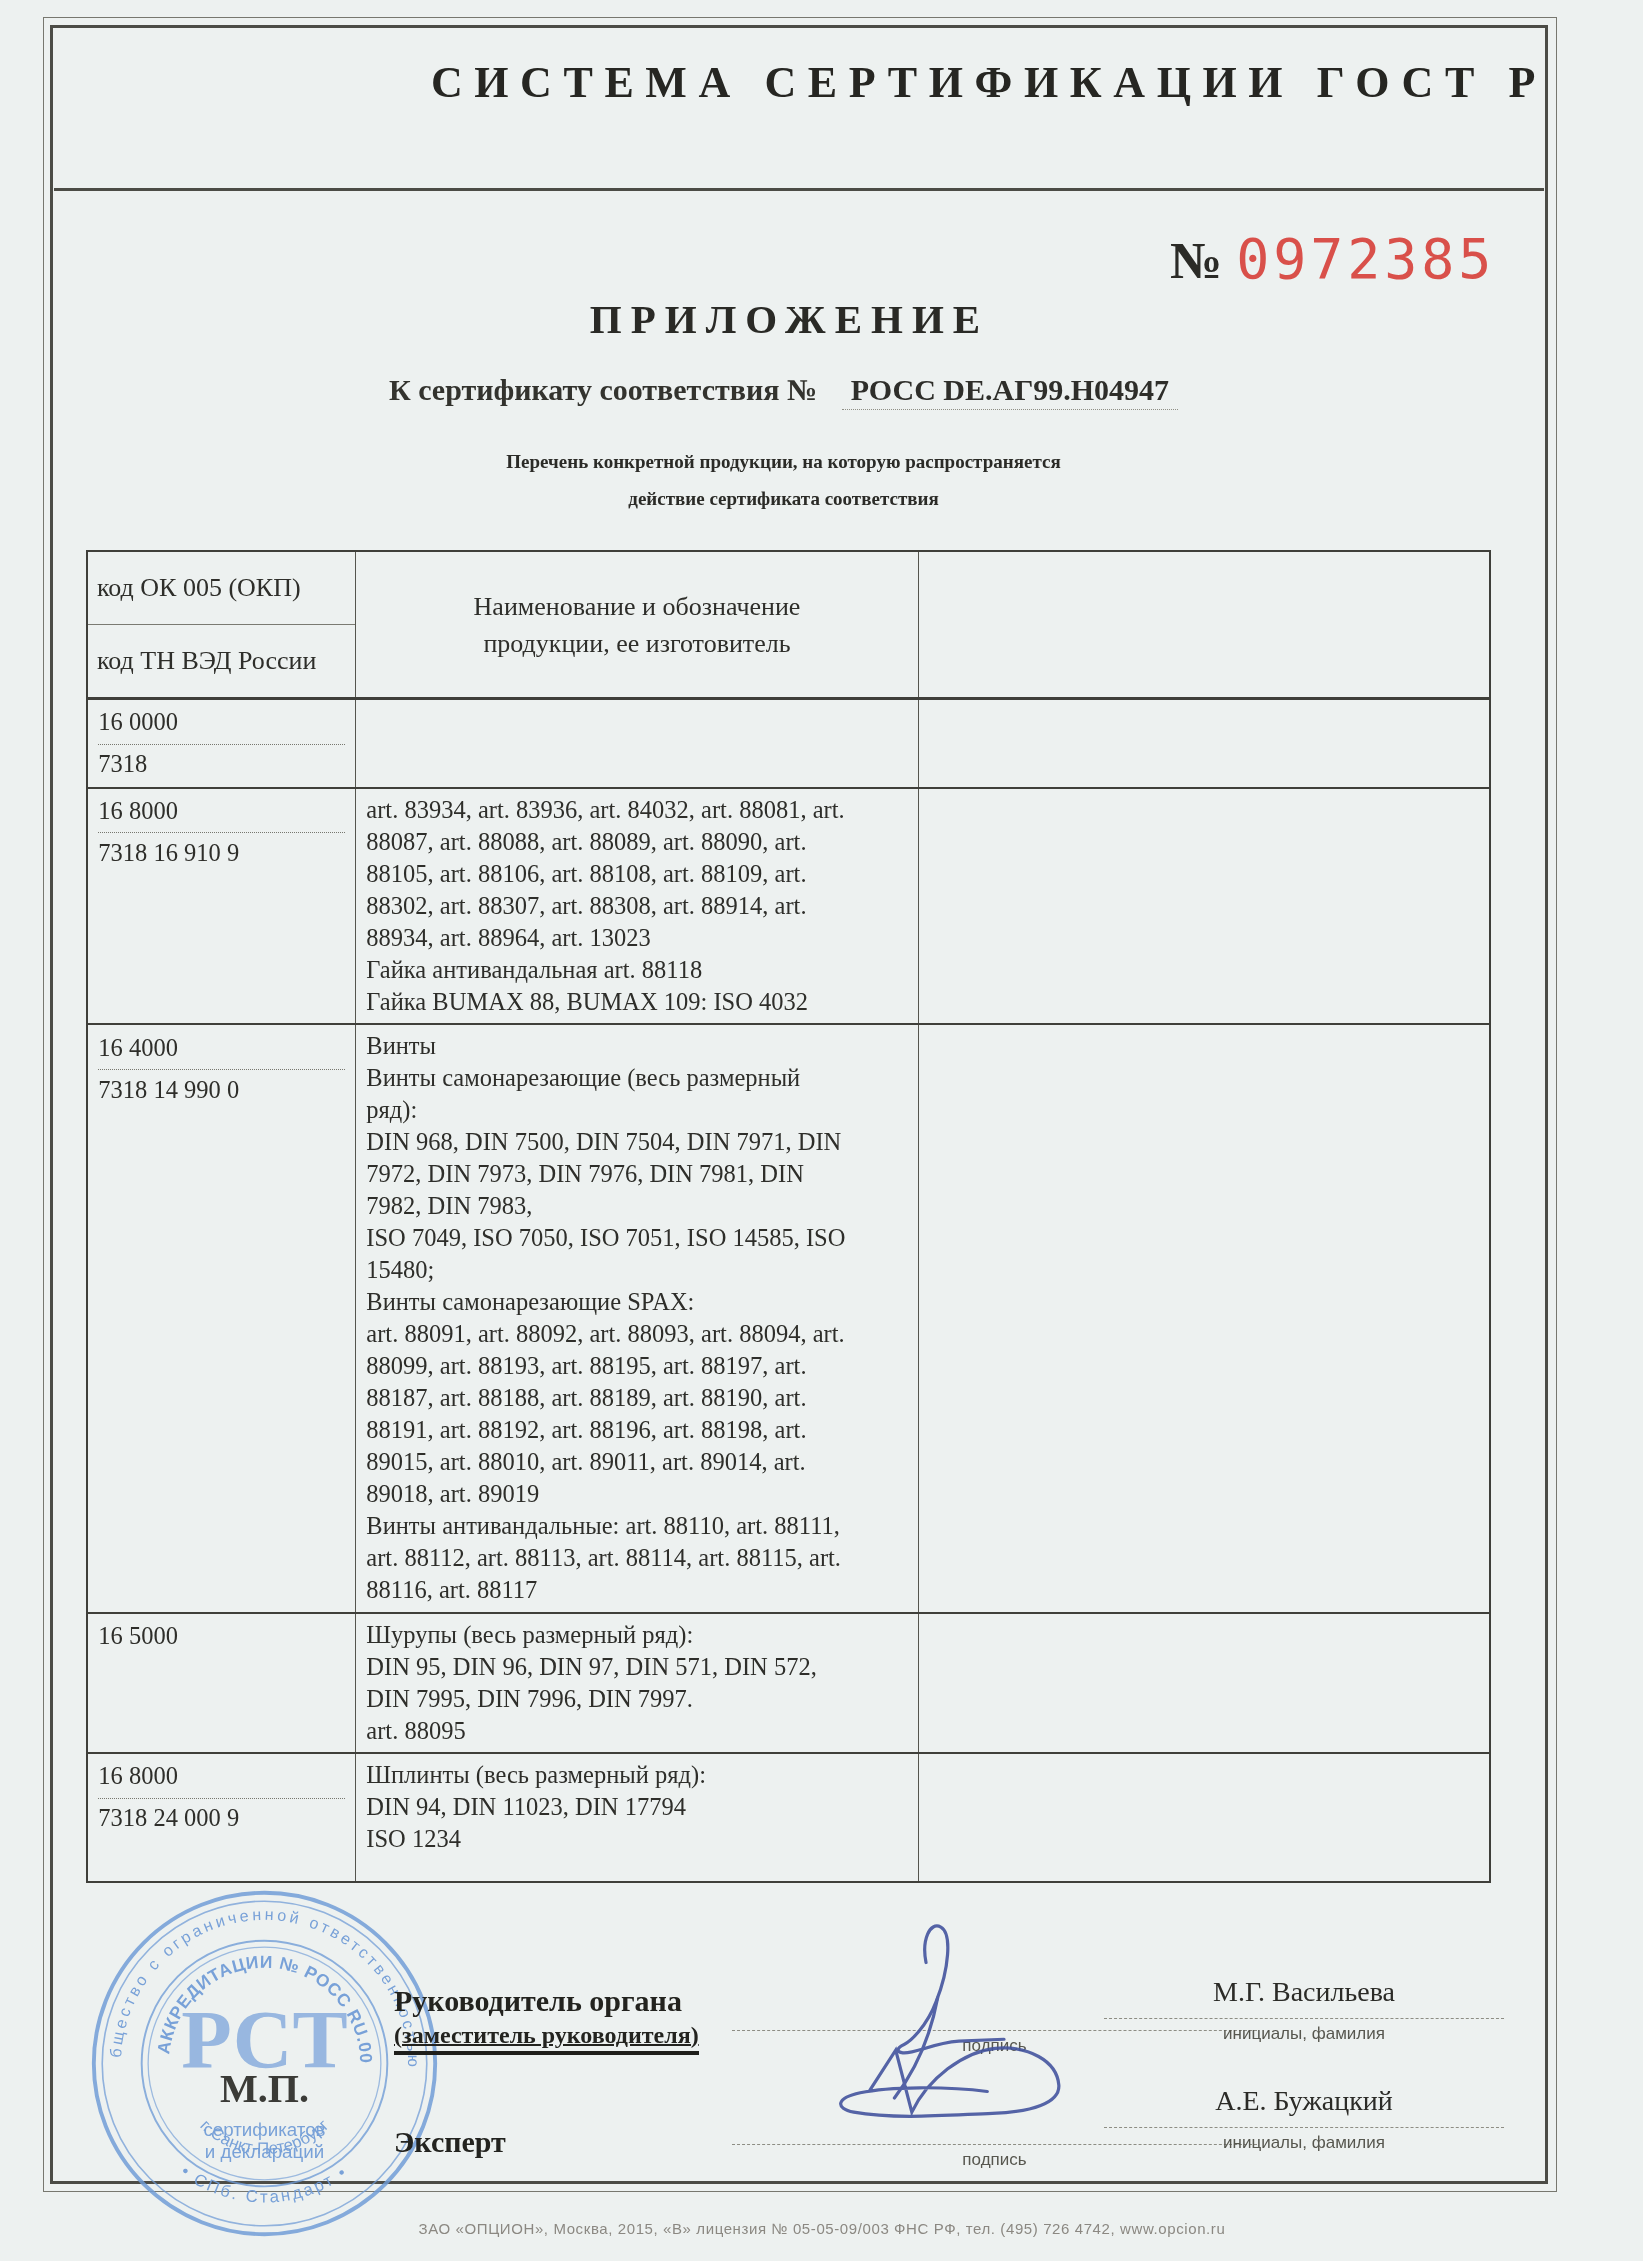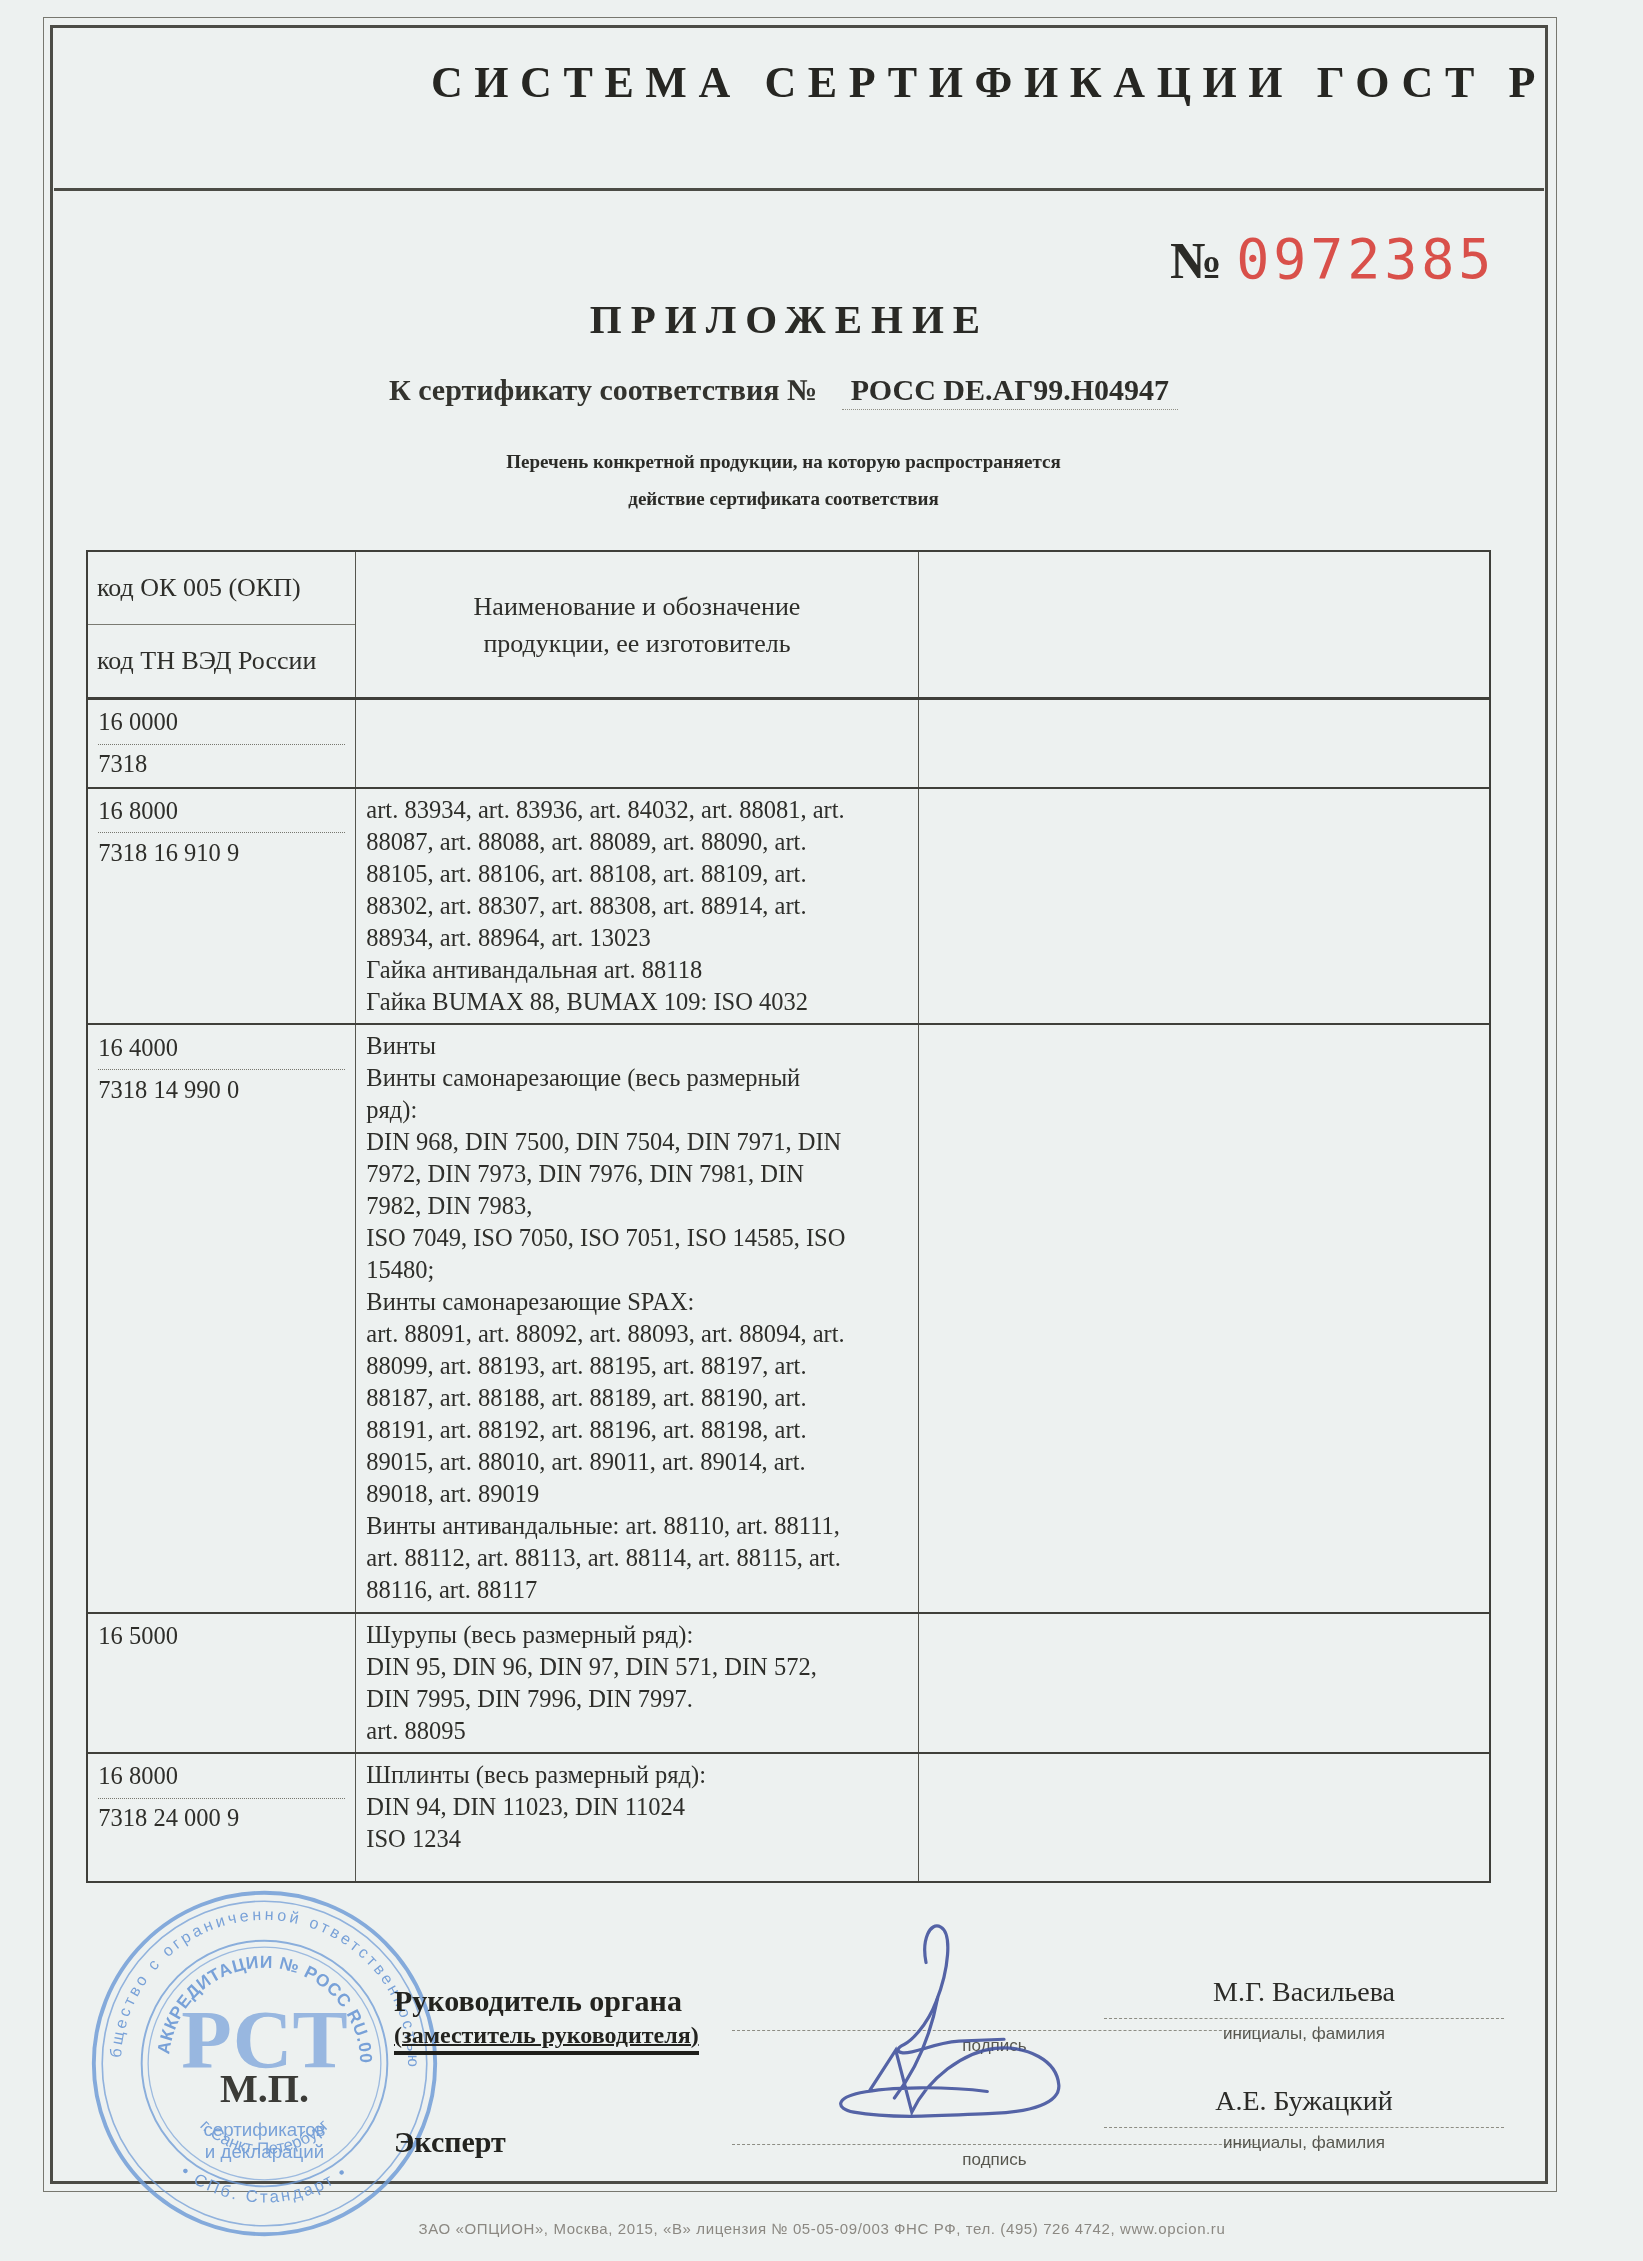--- a/index.html
+++ b/index.html
@@ -182,21 +182,21 @@
       <div class="c3"></div>
     </div>
 
     <div class="t-row r5">
       <div class="c1">
         <div>16 8000</div>
         <div class="dotsep"></div>
         <div>7318 24 000 9</div>
       </div>
       <div class="c2">Шплинты (весь размерный ряд):
-DIN 94, DIN 11023, DIN 11024
+DIN 94, DIN 11023, DIN 17794
 ISO 1234</div>
       <div class="c3"></div>
     </div>
   </div>
 
   <svg class="stamp" viewBox="0 0 580 580">
     <g fill="none" stroke="#6f9bd6">
       <circle cx="290" cy="290" r="264" stroke-width="6" opacity="0.9"></circle>
       <circle cx="290" cy="290" r="251" stroke-width="2.5" opacity="0.8"></circle>
       <circle cx="290" cy="290" r="190" stroke-width="3" opacity="0.85"></circle>

